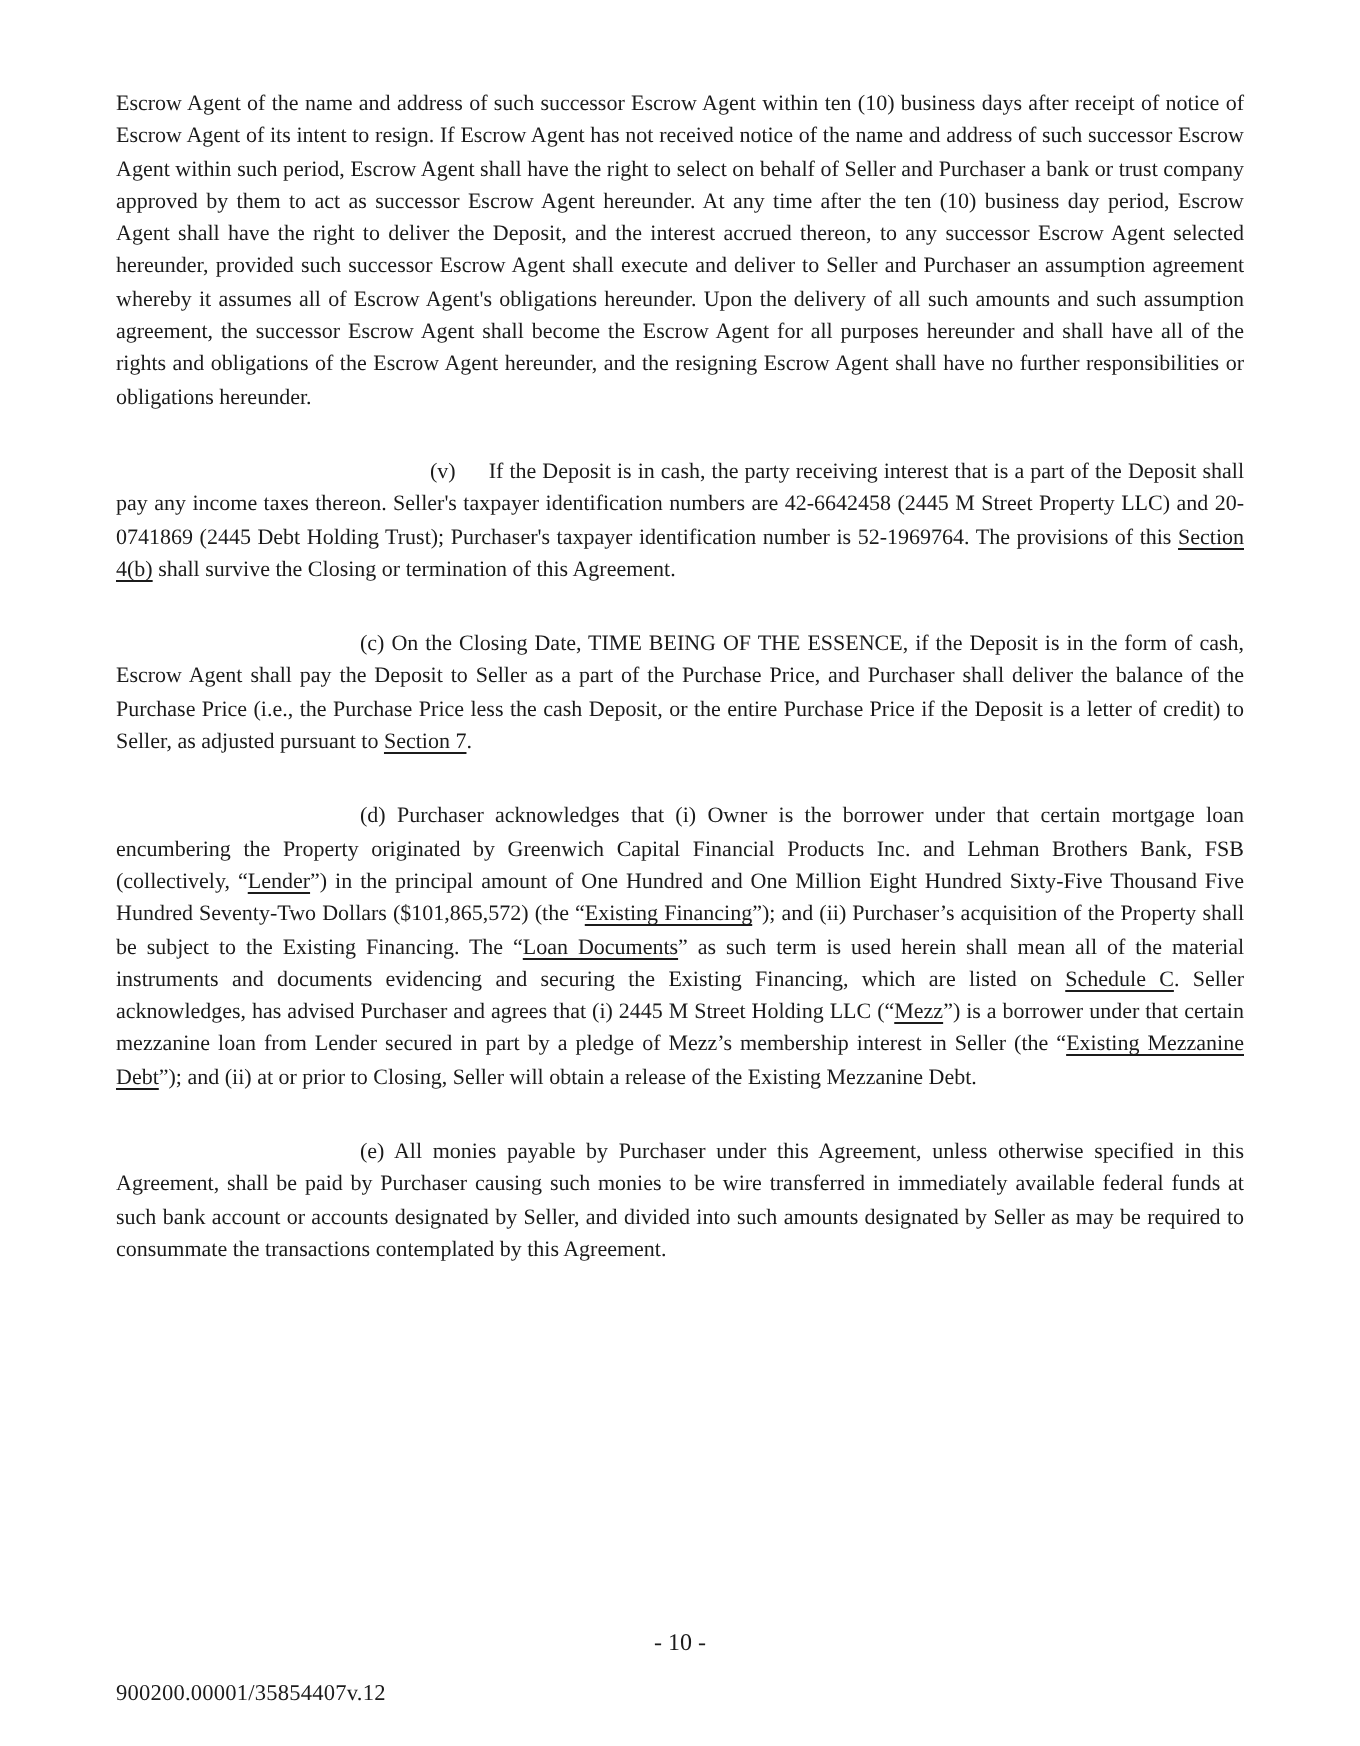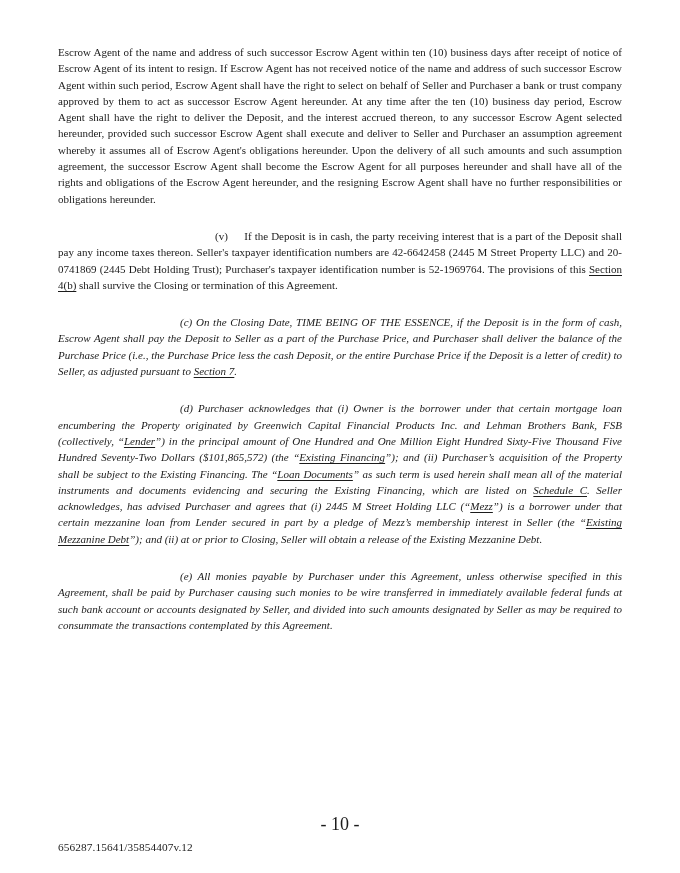--- a/index.html
+++ b/index.html
@@ -28,36 +28,35 @@
     line-height: 16.3px;
     text-align: justify;
     text-justify: inter-word;
     -webkit-font-smoothing: antialiased;
   }
   .para + .para {
     margin-top: 21px;
   }
   .indent {
     text-indent: 122px;
-    font-style: italic;
   }
   .indent-deep {
     text-indent: 157px;
   }
   .u {
     text-decoration: underline;
     text-underline-offset: 2px;
   }
   .page-number {
     position: absolute;
     top: 814px;
     left: 0;
     right: 0;
     text-align: center;
-    font-size: 18px;
+    font-size: 12px;
   }
   .footer-ref {
     position: absolute;
     top: 841px;
     left: 58px;
     font-size: 11.3px;
     letter-spacing: 0.1px;
   }
 </style>
 </head>
@@ -67,14 +66,14 @@
   <div class="body-text">
     <p class="para"><span>Escrow Agent of the name and address of such successor Escrow Agent within ten (10) business days after receipt of notice of Escrow Agent of its intent to resign.  If Escrow Agent has not received notice of the name and address of such successor Escrow Agent within such period, Escrow Agent shall have the right to select on behalf of Seller and Purchaser a bank or trust company approved by them to act as successor Escrow Agent hereunder.  At any time after the ten (10) business day period, Escrow Agent shall have the right to deliver the Deposit, and the interest accrued thereon, to any successor Escrow Agent selected hereunder, provided such successor Escrow Agent shall execute and deliver to Seller and Purchaser an assumption agreement whereby it assumes all of Escrow Agent's obligations hereunder.  Upon the delivery of all such amounts and such assumption agreement, the successor Escrow Agent shall become the Escrow Agent for all purposes hereunder and shall have all of the rights and obligations of the Escrow Agent hereunder, and the resigning Escrow Agent shall have no further responsibilities or obligations hereunder.</span></p>
     <p class="para indent-deep"><span>(v)  If the Deposit is in cash, the party receiving interest that is a part of the Deposit shall pay any income taxes thereon.  Seller's taxpayer identification numbers are 42-6642458 (2445 M Street Property LLC) and 20-0741869 (2445 Debt Holding Trust); Purchaser's taxpayer identification number is 52-1969764.  The provisions of this </span><span class="u">Section 4(b)</span><span> shall survive the Closing or termination of this Agreement.</span></p>
     <p class="para indent"><span>(c) On the Closing Date, TIME BEING OF THE ESSENCE, if the Deposit is in the form of cash, Escrow Agent shall pay the Deposit to Seller as a part of the Purchase Price, and Purchaser shall deliver the balance of the Purchase Price (i.e., the Purchase Price less the cash Deposit, or the entire Purchase Price if the Deposit is a letter of credit) to Seller, as adjusted pursuant to </span><span class="u">Section 7</span><span>.</span></p>
     <p class="para indent"><span>(d) Purchaser acknowledges that (i) Owner is the borrower under that certain mortgage loan encumbering the Property originated by Greenwich Capital Financial Products Inc. and Lehman Brothers Bank, FSB (collectively, “</span><span class="u">Lender</span><span>”) in the principal amount of One Hundred and One Million Eight Hundred Sixty-Five Thousand Five Hundred Seventy-Two Dollars ($101,865,572) (the “</span><span class="u">Existing Financing</span><span>”); and (ii) Purchaser’s acquisition of the Property shall be subject to the Existing Financing.  The “</span><span class="u">Loan Documents</span><span>” as such term is used herein shall mean all of the material instruments and documents evidencing and securing the Existing Financing, which are listed on </span><span class="u">Schedule C</span><span>.  Seller acknowledges, has advised Purchaser and agrees that (i) 2445 M Street Holding LLC (“</span><span class="u">Mezz</span><span>”) is a borrower under that certain mezzanine loan from Lender secured in part by a pledge of Mezz’s membership interest in Seller (the “</span><span class="u">Existing Mezzanine Debt</span><span>”); and (ii) at or prior to Closing, Seller will obtain a release of the Existing Mezzanine Debt.</span></p>
     <p class="para indent"><span>(e) All monies payable by Purchaser under this Agreement, unless otherwise specified in this Agreement, shall be paid by Purchaser causing such monies to be wire transferred in immediately available federal funds at such bank account or accounts designated by Seller, and divided into such amounts designated by Seller as may be required to consummate the transactions contemplated by this Agreement.</span></p>
   </div>
 
   <div class="page-number">- 10 -</div>
 
-  <div class="footer-ref">656287.15641/35854407v.12</div>
+  <div class="footer-ref">900200.00001/35854407v.12</div>
 </div>
 
 </body></html>

